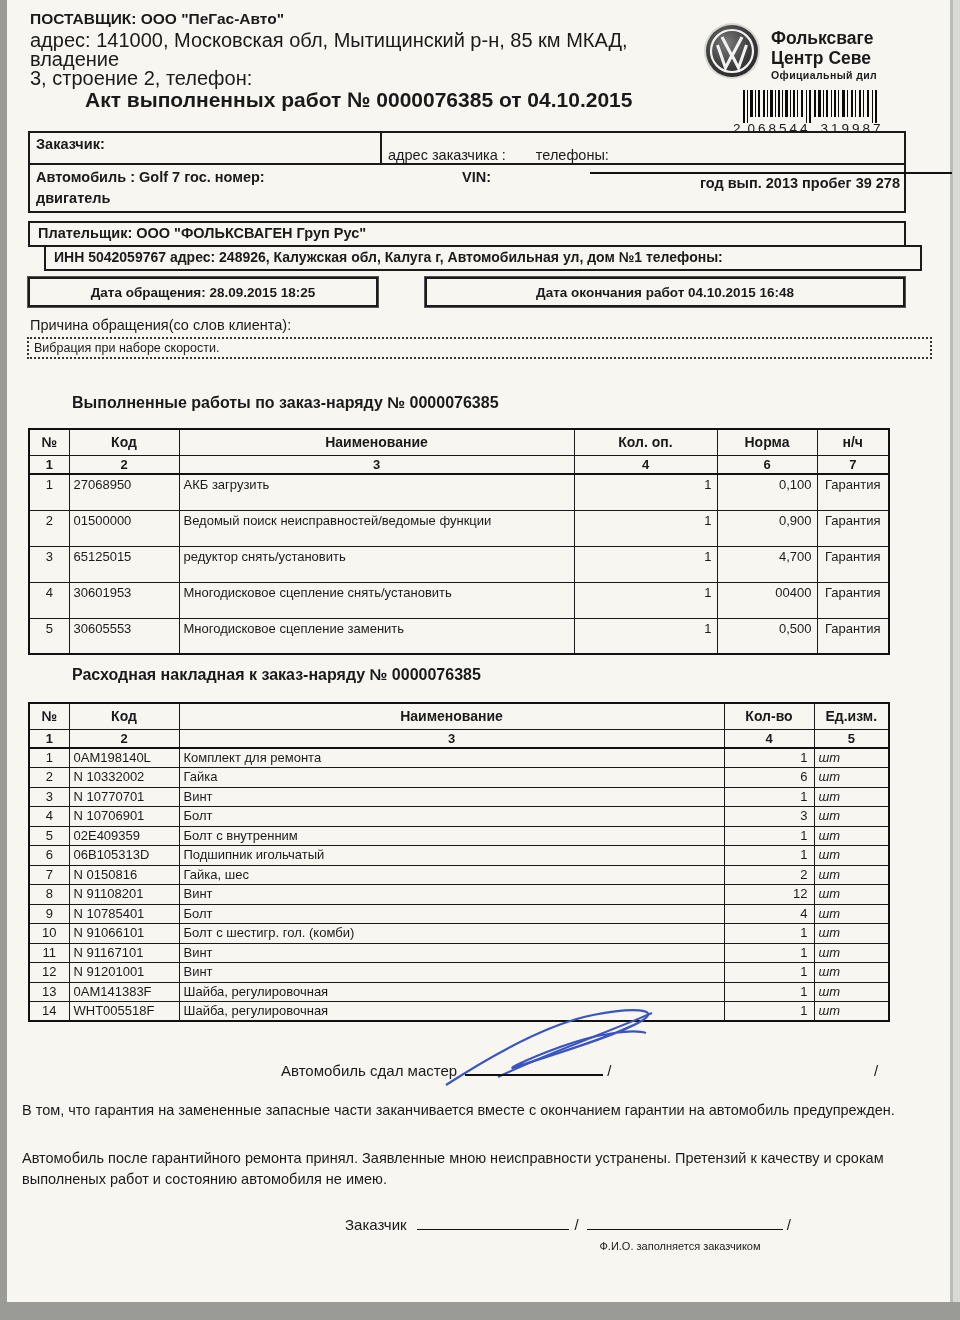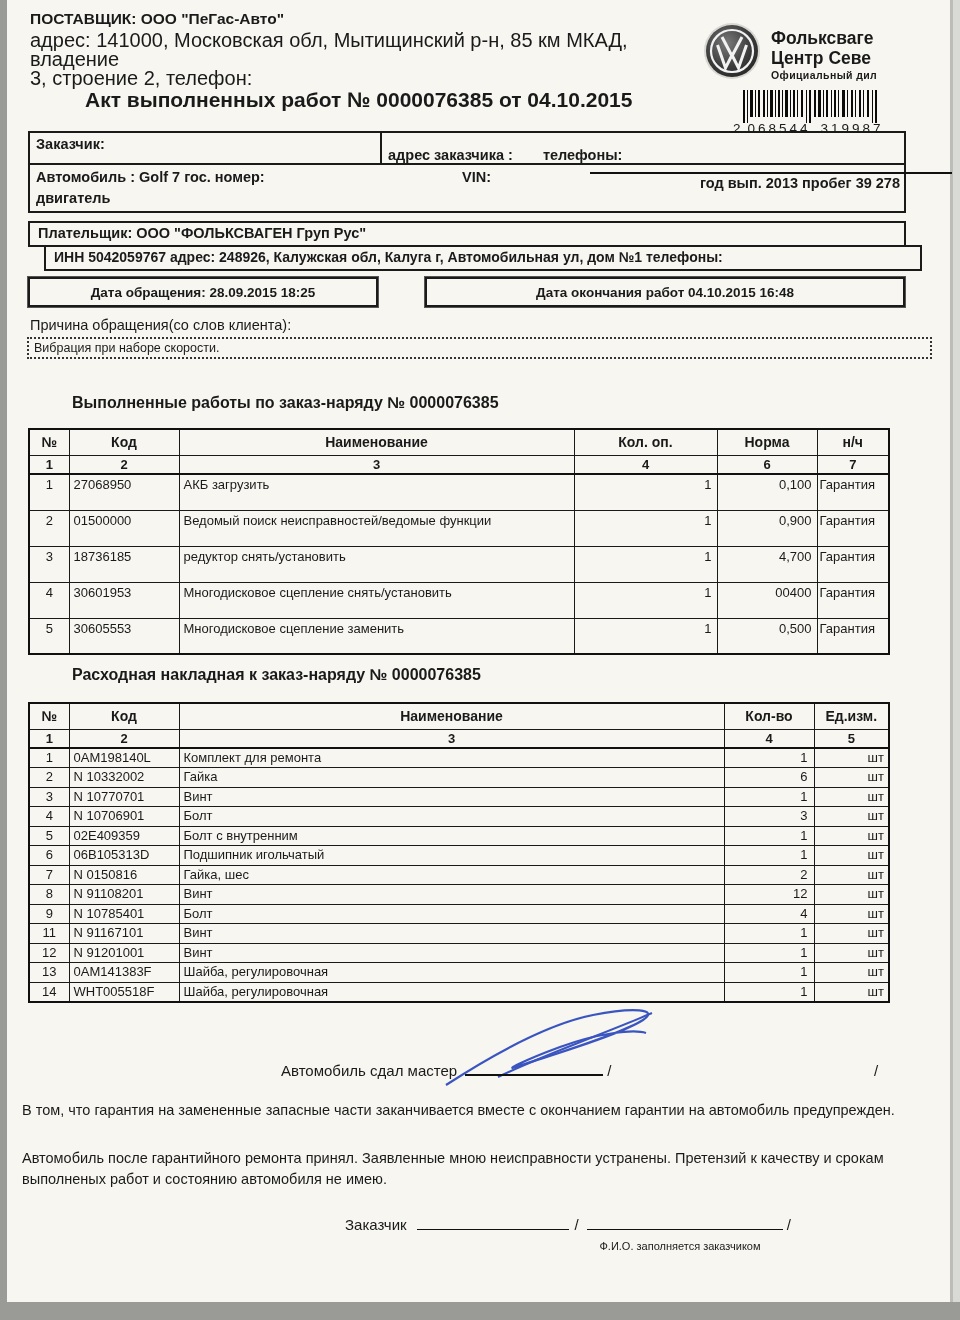--- a/index.html
+++ b/index.html
@@ -23,21 +23,21 @@
   .doc-title { left:85px; top:88px; font-weight:bold; font-size:21px; }
 
   .barcode { left:733px; top:90px; width:165px; }
   .barcode-digits { display:flex; font-size:13.5px; margin-top:-7px; background:transparent; }
   .bd1 { margin-right:7px; } .bd2 { letter-spacing:3px; margin-right:10px; } .bd3 { letter-spacing:3px; }
 
   
   .custbox { left:28px; top:131px; width:878px; border:2px solid #1a1a1a; background:transparent; }
   .custbox-row1 { display:flex; height:30px; }
   .custbox-c1 { width:352px; border-right:2px solid #1a1a1a; padding:3px 6px; font-weight:bold; font-size:14.5px; }
-  .custbox-c2 { flex:1; padding:14px 6px 0 6px; font-weight:bold; font-size:14.5px; }
+  .custbox-c2 { flex:1; padding:14px 6px 0 6px; font-weight:normal; font-size:14.5px; }
   .custbox-row2 { border-top:2px solid #1a1a1a; height:48px; position:relative; font-weight:bold; font-size:14.5px; }
   .veh-line1 { position:absolute; left:6px; top:4px; }
   .veh-vin { position:absolute; left:432px; top:4px; }
   .veh-redact { position:absolute; left:560px; top:7px; width:362px; height:2px; background:#111; }
   .veh-year { position:absolute; right:4px; top:10px; }
   .veh-engine { position:absolute; left:6px; top:25px; }
   .lbl-inline { display:inline-block; margin-right:26px; }
 
   
   .payer1 { left:28px; top:221px; width:878px; border:2px solid #1a1a1a; padding:2px 8px; font-weight:bold; font-size:14.5px; height:26px; }
@@ -57,28 +57,28 @@
   .dtable { border:2px solid #111; }
   .dtable th, .dtable td { border:1px solid #1a1a1a; overflow:hidden; }
   .dtable thead th { font-weight:bold; font-size:14px; height:26px; text-align:center; }
   .dtable tr.numrow th { font-weight:bold; font-size:13px; height:19px; text-align:center; border-bottom:2px solid #111; }
   .dtable tbody td { font-size:13px; vertical-align:top; padding:2px 4px; line-height:15.5px; }
 
   .works { left:28px; top:428px; width:860px; }
   .works tbody tr { height:36px; }
   .works tbody td:nth-child(1) { text-align:center; }
   .works tbody td:nth-child(4), .works tbody td:nth-child(5) { text-align:right; padding-right:5px; }
-  .works tbody td:nth-child(6) { word-break:break-all; padding:2px 2px; }
+  .works tbody td:nth-child(6) { word-break:break-all; padding:2px 2px;text-align:center; }
 
   .parts { left:28px; top:702px; width:860px; }
   .parts tbody tr { height:19.5px; }
   .parts tbody td { padding:1px 4px; }
   .parts tbody td:nth-child(1) { text-align:center; }
   .parts tbody td:nth-child(4) { text-align:right; padding-right:6px; }
-  .parts tbody td:nth-child(5) { text-align:right; }
+  .parts tbody td:nth-child(5) { text-align:left;font-style:italic; }
 
   
   .handover { left:281px; top:1062px; font-size:15px; }
   .sig-line { display:inline-block; width:138px; border-bottom:2px solid #111; height:13px; margin-left:8px; }
   .slash { font-size:15px; }
   .handover-slash2 { left:874px; top:1062px; font-size:15px; }
   .signature-svg { left:438px; top:1003px; }
 
   .note { left:22px; width:912px; font-size:14.5px; line-height:21px; }
   .note1 { top:1100px; }
@@ -243,21 +243,21 @@
         <tr>
           <td>2</td>
           <td>01500000</td>
           <td>Ведомый поиск неисправностей/ведомые функции</td>
           <td>1</td>
           <td>0,900</td>
           <td>Гарантия</td>
         </tr>
         <tr>
           <td>3</td>
-          <td>18736185</td>
+          <td>65125015</td>
           <td>редуктор снять/установить</td>
           <td>1</td>
           <td>4,700</td>
           <td>Гарантия</td>
         </tr>
         <tr>
           <td>4</td>
           <td>30601953</td>
           <td>Многодисковое сцепление снять/установить</td>
           <td>1</td>
@@ -358,20 +358,27 @@
           <td>шт</td>
         </tr>
         <tr>
           <td>9</td>
           <td>N  10785401</td>
           <td>Болт</td>
           <td>4</td>
           <td>шт</td>
         </tr>
         <tr>
+          <td>10</td>
+          <td>N  91066101</td>
+          <td>Болт с шестигр. гол. (комби)</td>
+          <td>1</td>
+          <td>шт</td>
+        </tr>
+        <tr>
           <td>11</td>
           <td>N  91167101</td>
           <td>Винт</td>
           <td>1</td>
           <td>шт</td>
         </tr>
         <tr>
           <td>12</td>
           <td>N  91201001</td>
           <td>Винт</td>

